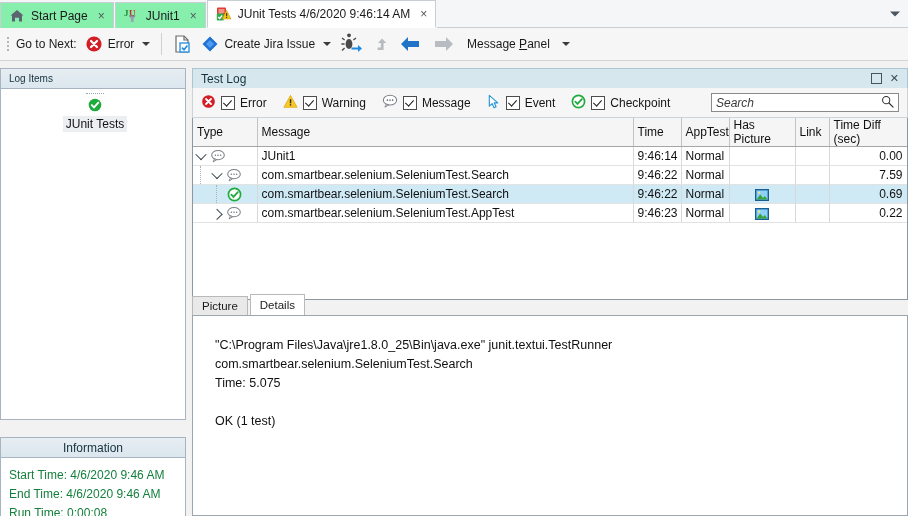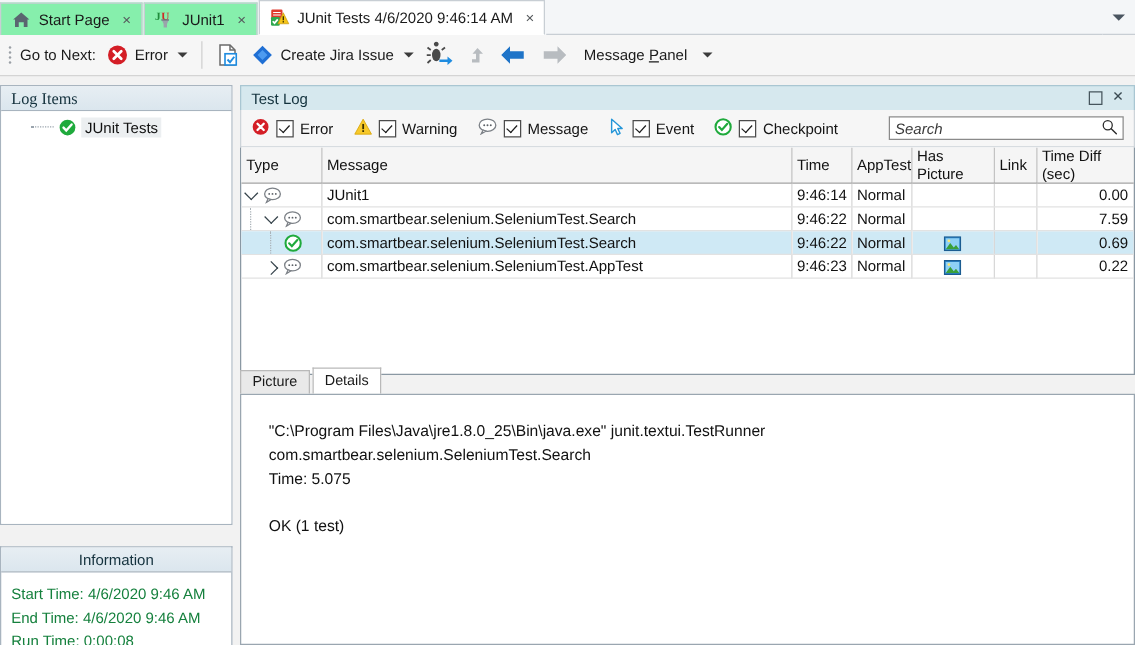--- a/index.html
+++ b/index.html
@@ -62,24 +62,24 @@
   
   .log-items-panel{
     position:absolute;left:0;top:68px;width:186px;height:352px;
     background:#fff;border:1px solid #a8b4bf;box-sizing:border-box;
   }
   .panel-cap{
     height:20px;box-sizing:border-box;
     background:linear-gradient(#e7eef3,#dbe6ee);
     border-bottom:1px solid #a8b4bf;
     display:flex;align-items:center;padding-left:8px;
-    font-size:13px;color:#14313d;font-family:Liberation Serif, serif;
+    font-size:10px;color:#14313d;
   }
   .tree-area{background:#fff;height:calc(100% - 20px);padding-top:4px;box-sizing:border-box;}
-  .tree-row{display:flex;align-items:center;height:18px;padding-left:24px;gap:4px;}
+  .tree-row{display:flex;align-items:center;height:18px;padding-left:4px;gap:4px;flex-direction:column;}
   .tree-row .dots{width:18px;height:1px;border-top:1px dotted #9aa4ad;}
   .tree-row .label{background:#eceff1;padding:1px 3px;font-size:12px;color:#111;}
   .ok-badge{width:14px;height:14px;display:block;flex:0 0 14px;}
 
   .info-panel{
     position:absolute;left:0;top:437px;width:186px;height:92px;
     background:#fff;border:1px solid #a8b4bf;border-bottom:none;box-sizing:border-box;
   }
   .info-cap{
     height:20px;box-sizing:border-box;

